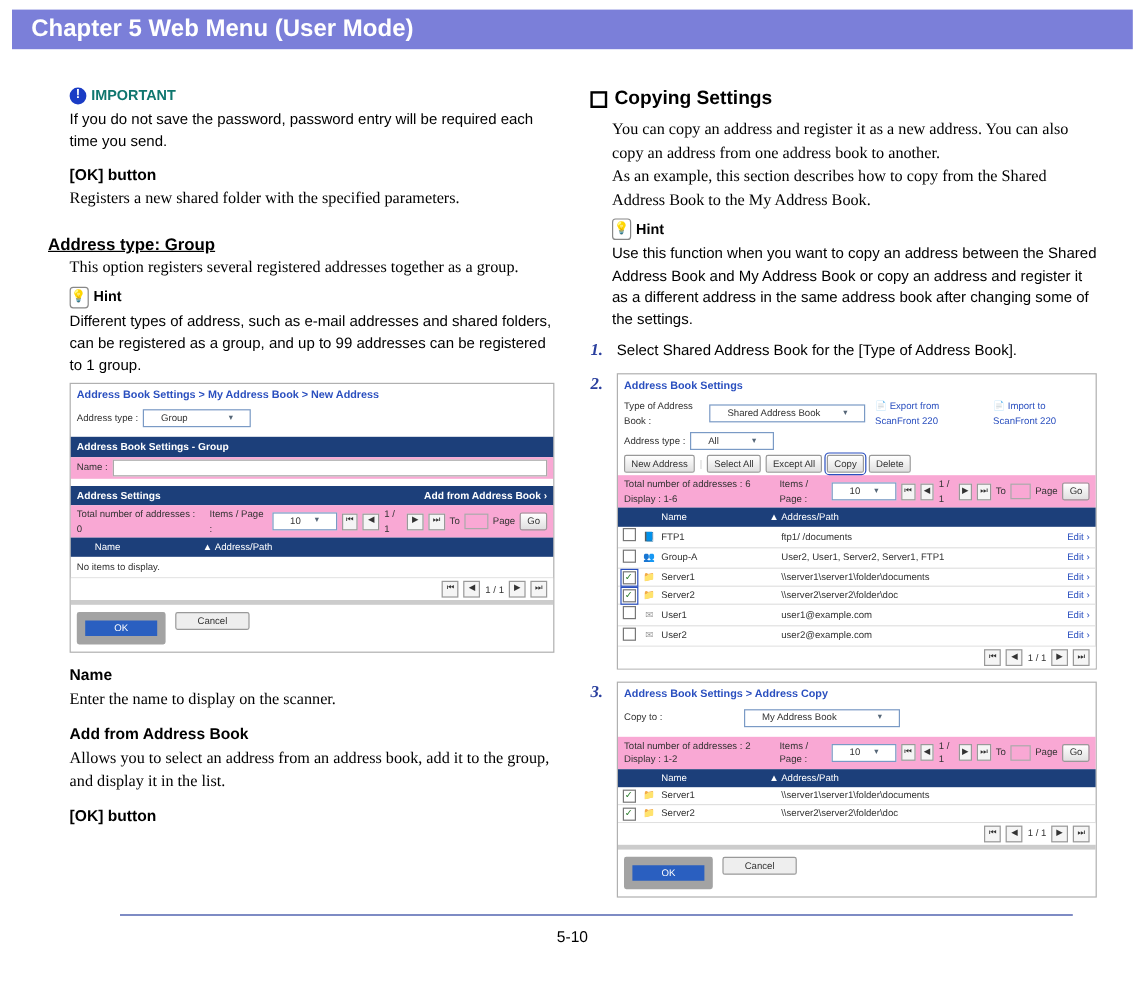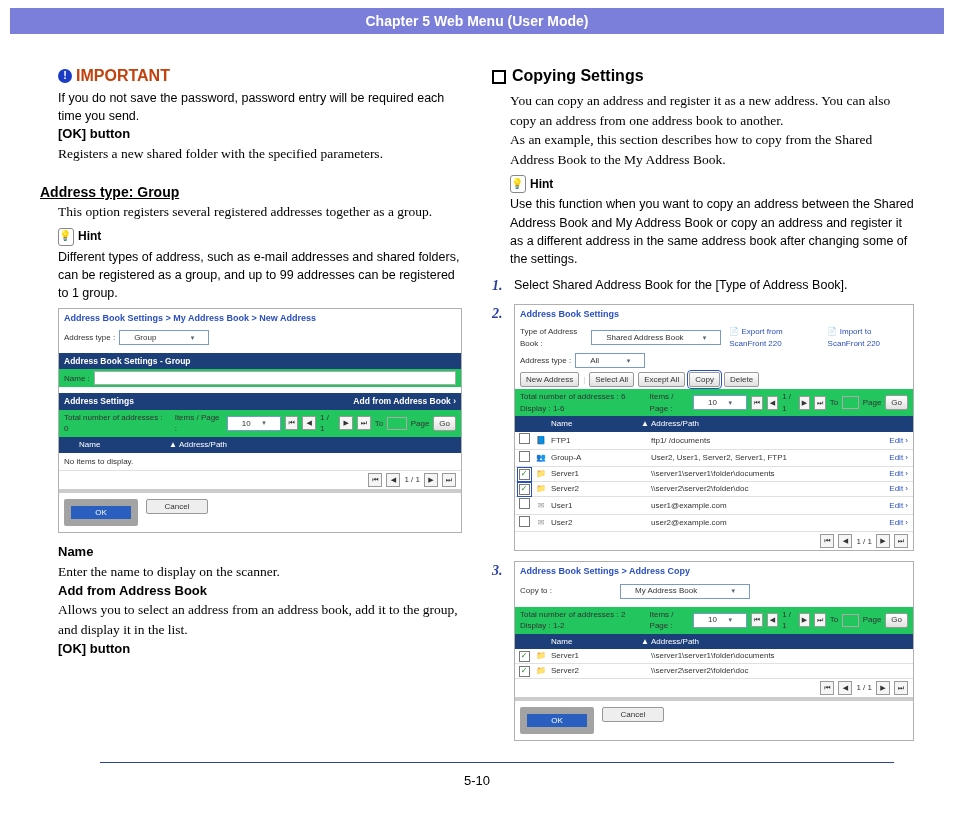--- a/index.html
+++ b/index.html
@@ -9,23 +9,23 @@
     background: #fff;
     width: 954px;
     height: 818px;
     position: relative;
     color: #000;
   }
   .header-bar {
     background: #7b7fd9;
     color: #fff;
     font-weight: bold;
-    font-size: 14px;
+    font-size: 20px;
     padding: 5px 16px;
-    text-align: center;
+    text-align: left;
     margin: 8px 10px 0 10px;
   }
   .page-body {
     display: flex;
     padding: 30px 40px 0 40px;
     gap: 30px;
   }
   .col {
     flex: 1;
     font-size: 12.5px;
@@ -43,23 +43,23 @@
     border-radius: 50%;
     background: #1a3cc5;
     color: #fff;
     font-weight: bold;
     font-size: 11px;
     display: inline-flex;
     align-items: center;
     justify-content: center;
   }
   .important-label {
-    color: #c2410c;
-    font-weight: bold;
-    font-size: 16px;
+    color: #0f766e;
+    font-weight: bold;
+    font-size: 12px;
   }
   .hint-row {
     display: flex;
     align-items: center;
     gap: 4px;
     margin: 6px 0 2px 0;
   }
   .bulb-icon {
     width: 14px;
     height: 16px;
@@ -70,20 +70,21 @@
     justify-content: center;
     font-size: 10px;
   }
   .hint-label {
     font-weight: bold;
     font-size: 12px;
   }
   .sub-title {
     font-weight: bold;
     font-size: 13px;
+    margin-top: 10px;
   }
   .section-title {
     font-weight: bold;
     font-size: 14px;
     text-decoration: underline;
     margin-top: 18px;
   }
   .indent {
     margin-left: 18px;
   }
@@ -170,21 +171,21 @@
   .ss-header {
     background: #1c3f7a;
     color: #fff;
     font-weight: bold;
     padding: 2px 5px;
     font-size: 8.5px;
     display: flex;
     justify-content: space-between;
   }
   .ss-subrow {
-    background: #22c55e;
+    background: #f9a8d4;
     padding: 2px 5px;
     display: flex;
     align-items: center;
     gap: 4px;
     font-size: 8px;
   }
   .ss-btn {
     border: 1px solid #999;
     background: linear-gradient(#fff,#e0e0e0);
     border-radius: 2px;

